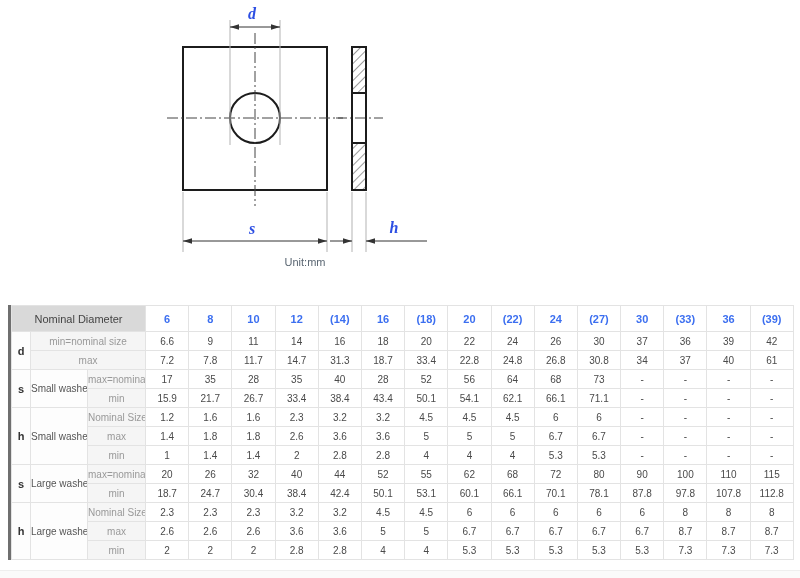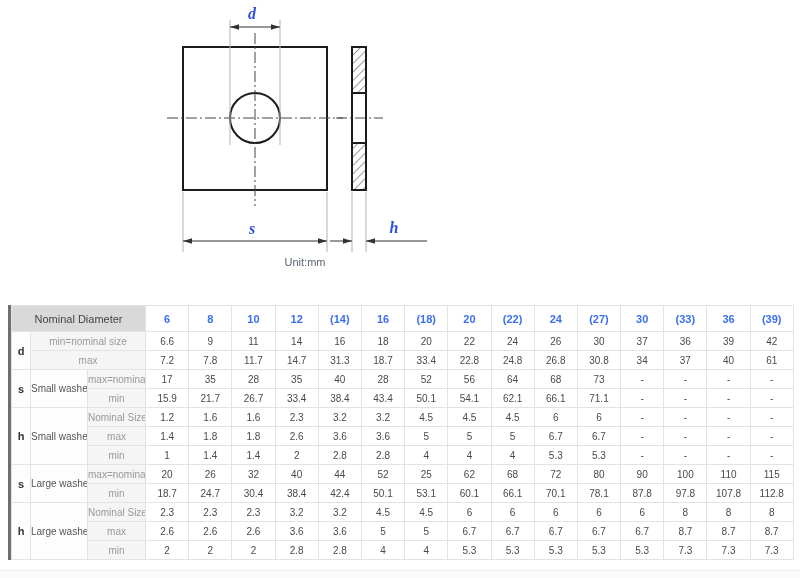--- a/index.html
+++ b/index.html
@@ -265,21 +265,21 @@
         <tr>
           <td class="dimcell" rowspan="2">s</td>
           <td class="typecell" rowspan="2">Large washer</td>
           <td class="subcell">max=nominal size</td>
           <td class="valcell">20</td>
           <td class="valcell">26</td>
           <td class="valcell">32</td>
           <td class="valcell">40</td>
           <td class="valcell">44</td>
           <td class="valcell">52</td>
-          <td class="valcell">25</td>
+          <td class="valcell">55</td>
           <td class="valcell">62</td>
           <td class="valcell">68</td>
           <td class="valcell">72</td>
           <td class="valcell">80</td>
           <td class="valcell">90</td>
           <td class="valcell">100</td>
           <td class="valcell">110</td>
           <td class="valcell">115</td>
         </tr>
         <tr>

